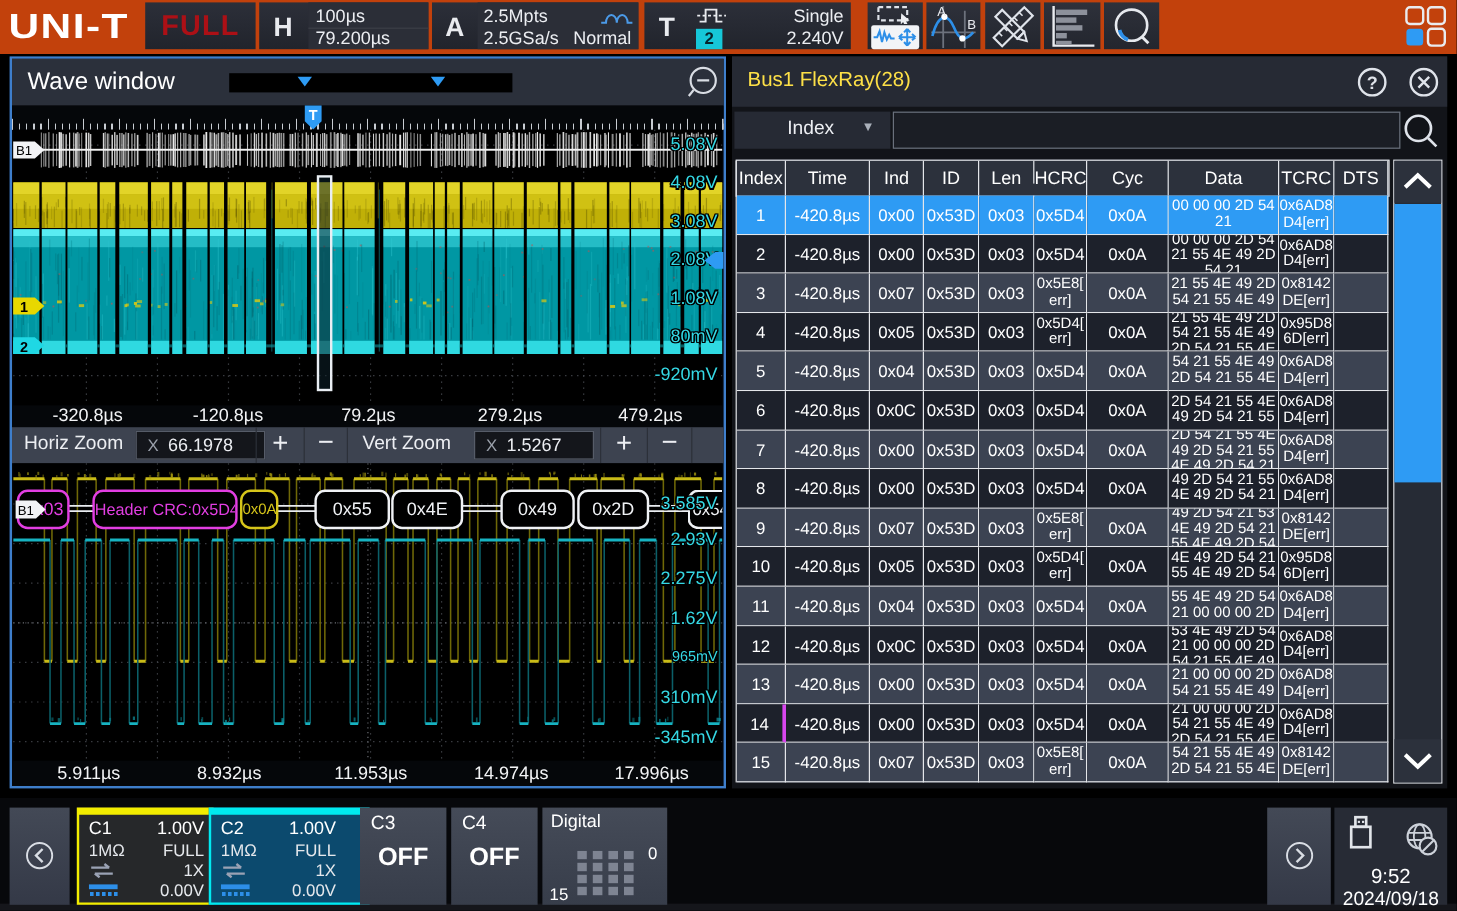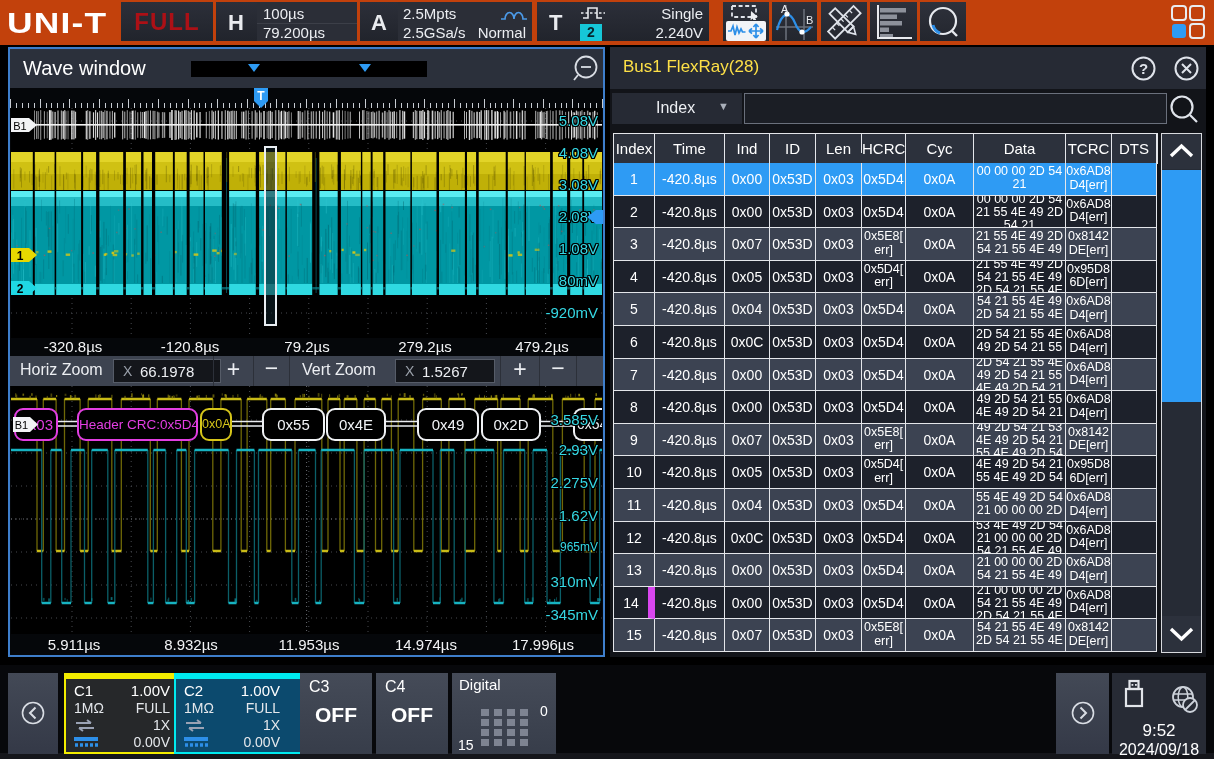--- a/index.html
+++ b/index.html
@@ -1691,21 +1691,21 @@
       <div>54 21 55 4E 49</div>
     </div>
   </div>
 <div class="abs" style="left:1066px;top:554.2px;width:46px;height:32.6px;background:#3c4352;border-right:1px solid #e4e6ea;border-bottom:1px solid #e4e6ea;font-size:12.5px;color:#fff;text-align:center;overflow:hidden;line-height:13.5px">
     <div style="margin-top:2px">
       <div>0x6AD8</div>
       <div>D4[err]</div>
     </div>
   </div>
 <div class="abs" style="left:1112px;top:554.2px;width:45px;height:32.6px;background:#3c4352;border-right:1px solid #e4e6ea;border-bottom:1px solid #e4e6ea;font-size:14px;color:#fff;text-align:center;line-height:32.6px;overflow:hidden;"></div>
-<div class="abs" style="left:614px;top:586.8px;width:41px;height:32.6px;background:#1d212b;border-right:7px solid #d946ef;border-bottom:1px solid #e4e6ea;font-size:14px;color:#fff;text-align:center;line-height:32.6px;overflow:hidden;">14</div>
+<div class="abs" style="left:614px;top:586.8px;width:41px;height:32.6px;background:#1d212b;border-right:3px solid #d946ef;border-bottom:1px solid #e4e6ea;font-size:14px;color:#fff;text-align:center;line-height:32.6px;overflow:hidden;">14</div>
 <div class="abs" style="left:655px;top:586.8px;width:70px;height:32.6px;background:#1d212b;border-right:1px solid #e4e6ea;border-bottom:1px solid #e4e6ea;font-size:14px;color:#fff;text-align:center;line-height:32.6px;overflow:hidden;">-420.8µs</div>
 <div class="abs" style="left:725px;top:586.8px;width:45px;height:32.6px;background:#1d212b;border-right:1px solid #e4e6ea;border-bottom:1px solid #e4e6ea;font-size:14px;color:#fff;text-align:center;line-height:32.6px;overflow:hidden;">0x00</div>
 <div class="abs" style="left:770px;top:586.8px;width:46px;height:32.6px;background:#1d212b;border-right:1px solid #e4e6ea;border-bottom:1px solid #e4e6ea;font-size:14px;color:#fff;text-align:center;line-height:32.6px;overflow:hidden;">0x53D</div>
 <div class="abs" style="left:816px;top:586.8px;width:46px;height:32.6px;background:#1d212b;border-right:1px solid #e4e6ea;border-bottom:1px solid #e4e6ea;font-size:14px;color:#fff;text-align:center;line-height:32.6px;overflow:hidden;">0x03</div>
 <div class="abs" style="left:862px;top:586.8px;width:44px;height:32.6px;background:#1d212b;border-right:1px solid #e4e6ea;border-bottom:1px solid #e4e6ea;font-size:14px;color:#fff;text-align:center;line-height:32.6px;overflow:hidden;">0x5D4</div>
 <div class="abs" style="left:906px;top:586.8px;width:68px;height:32.6px;background:#1d212b;border-right:1px solid #e4e6ea;border-bottom:1px solid #e4e6ea;font-size:14px;color:#fff;text-align:center;line-height:32.6px;overflow:hidden;">0x0A</div>
 <div class="abs" style="left:974px;top:586.8px;width:92px;height:32.6px;background:#1d212b;border-right:1px solid #e4e6ea;border-bottom:1px solid #e4e6ea;font-size:12.5px;color:#fff;text-align:center;overflow:hidden;line-height:13px">
     <div style="margin-top:-3px">
       <div>21 00 00 00 2D</div>
       <div>54 21 55 4E 49</div>

